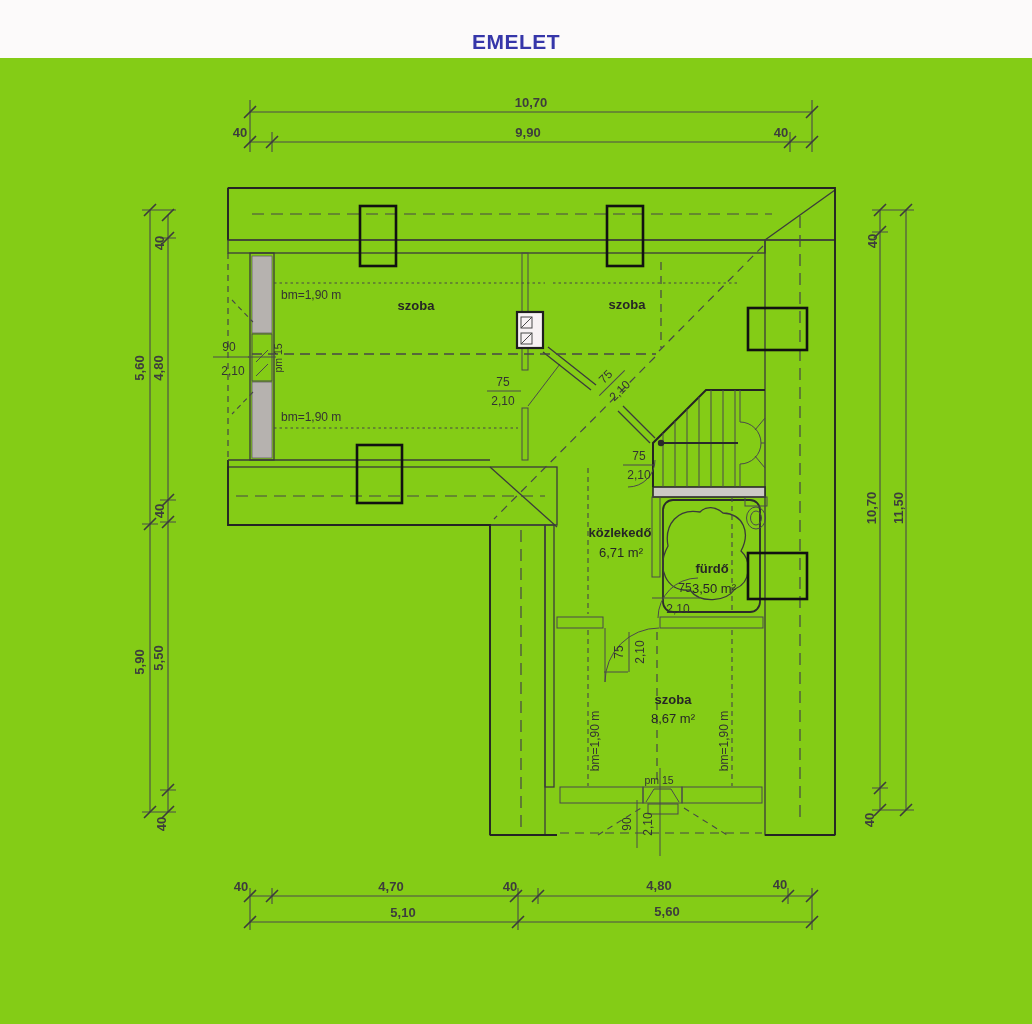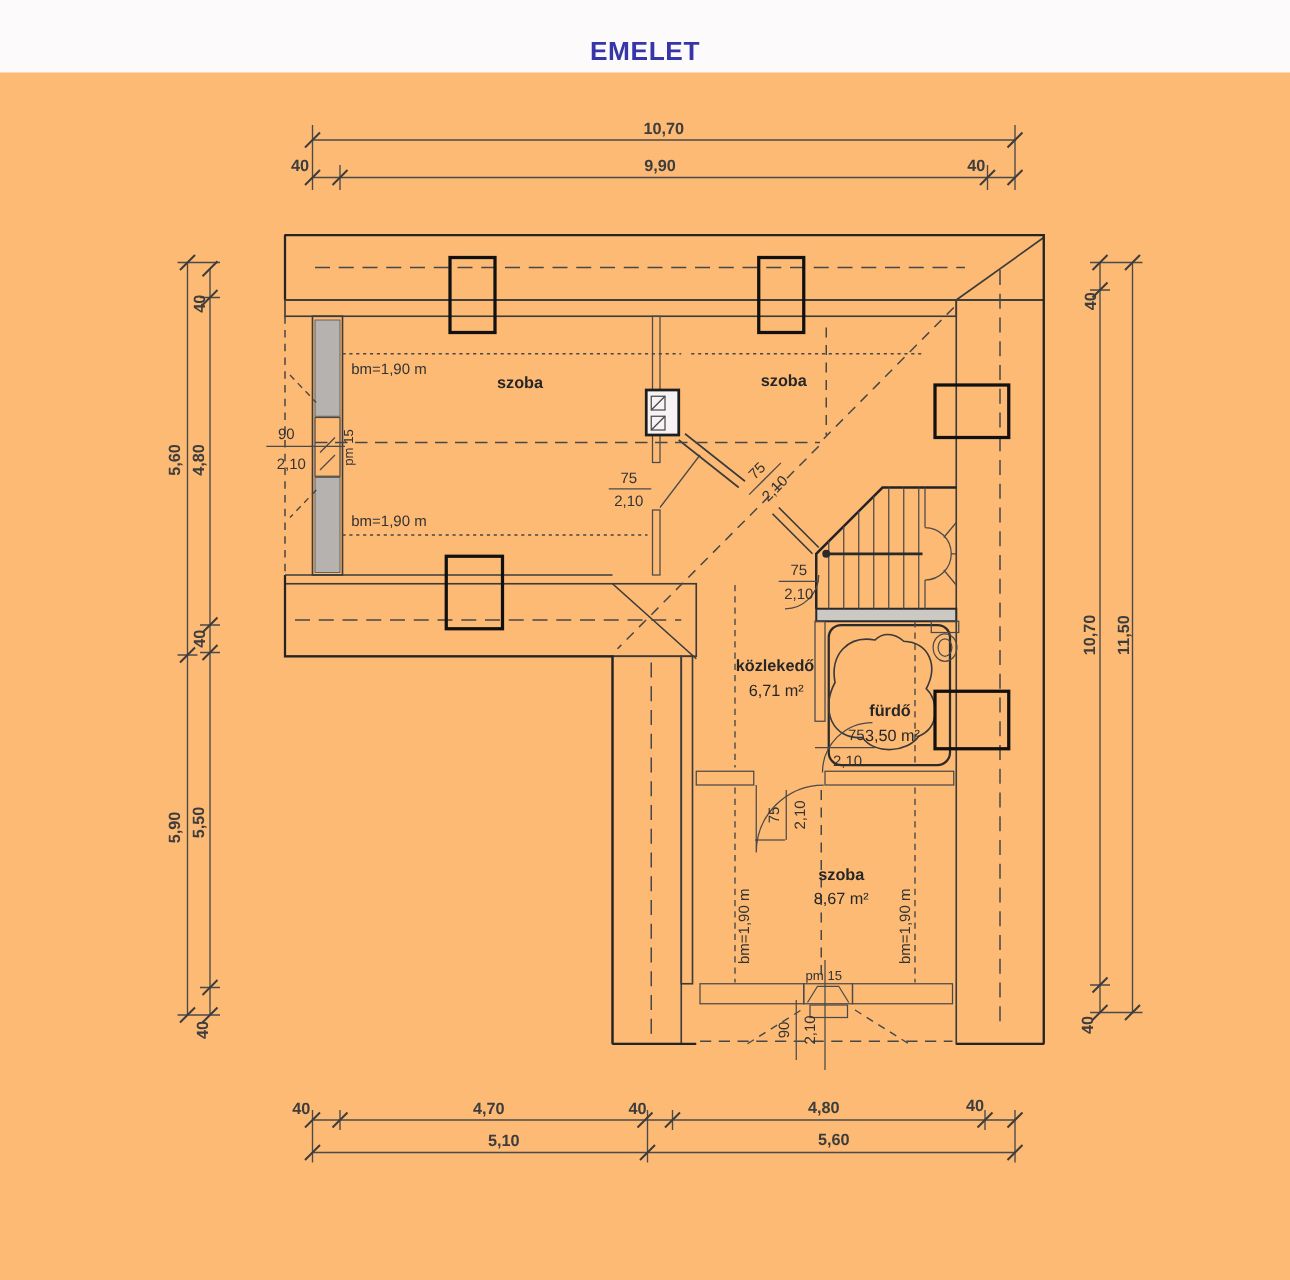--- a/index.html
+++ b/index.html
@@ -1,16 +1,16 @@
 <!DOCTYPE html>
 <html><head>
 <meta charset="utf-8">
 <style>
   html,body{margin:0;padding:0;background:#f6f0f1;}
-  #stage{position:relative;width:1032px;height:1024px;background:#fdba74;overflow:hidden;
+  #stage{position:relative;width:1032px;height:1024px;background:#84cc16;overflow:hidden;
          font-family:"Liberation Sans",sans-serif;}
   #topstrip{position:absolute;left:0;top:0;width:100%;height:58px;background:#fcfafa;}
   #title{position:absolute;left:0;top:30px;width:100%;text-align:center;
          color:#3636a9;font-size:21px;font-weight:bold;letter-spacing:.5px;}
   svg{position:absolute;left:0;top:0;}
   svg text{font-family:"Liberation Sans",sans-serif;fill:#333;}
   .dim{font-size:13px;font-weight:700;fill:#3d3d3d;}
   .room{font-size:13px;font-weight:700;fill:#262626;}
   .area{font-size:13px;fill:#262626;}
   .bm{font-size:12px;fill:#333;}

